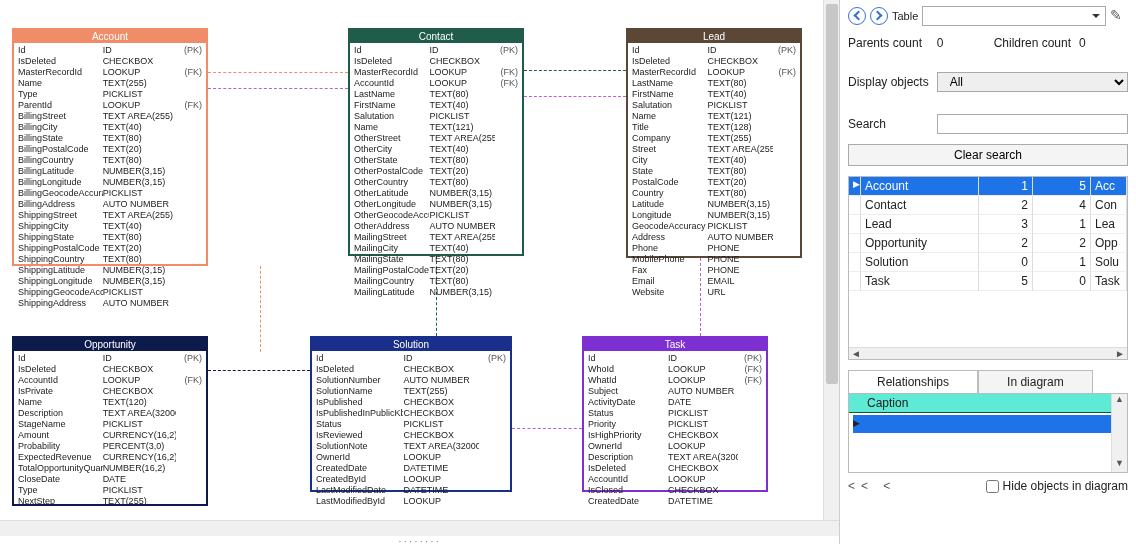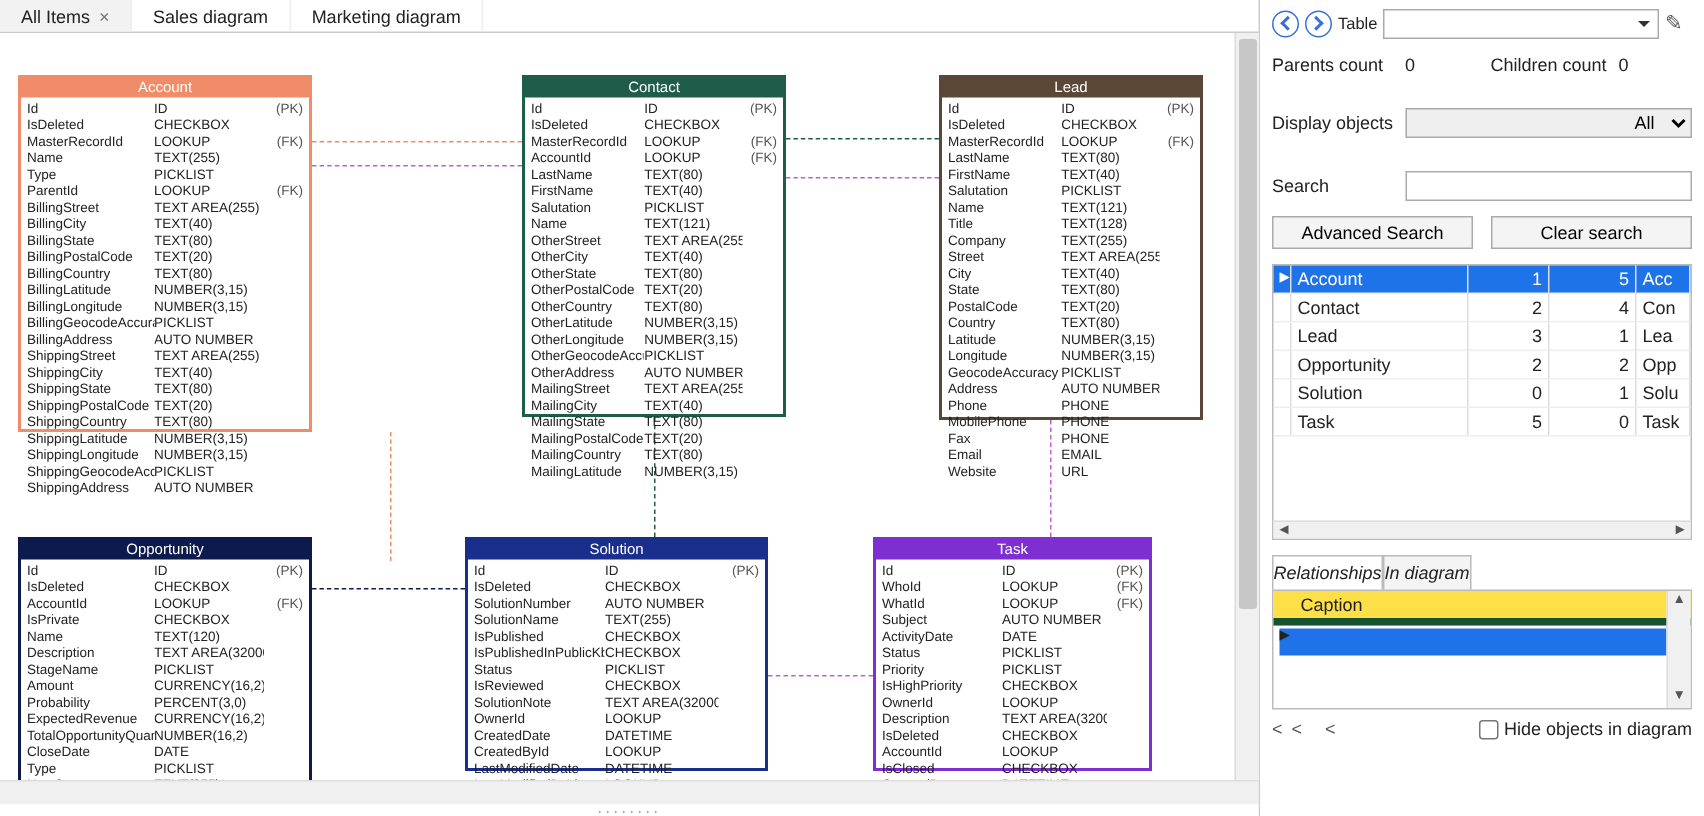--- a/index.html
+++ b/index.html
@@ -44,57 +44,52 @@
 .nav-btn::after { content: ""; position: absolute; top: 4px; width: 5px; height: 5px; border-left: 2px solid #3a6fd8; border-bottom: 2px solid #3a6fd8; }
 .nav-btn.back::after { left: 6px; transform: rotate(45deg); }
 .nav-btn.fwd::after { right: 6px; transform: rotate(-135deg); }
 .drop { flex: 1; height: 20px; border: 1px solid #aaa; background: #fff; position: relative; }
 .drop::after { content: ""; position: absolute; right: 5px; top: 7px; border: 4px solid transparent; border-top-color: #333; }
 .pencil { width: 18px; height: 18px; position: relative; }
 .pencil::before { content: "✎"; font-size: 14px; color: #555; }
 
 .form { padding: 4px 8px; display: grid; grid-template-columns: auto 1fr auto 1fr; gap: 22px 8px; align-items: center; font-size: 12px; }
 .form .full { grid-column: 2 / span 3; }
-.form select, .form input[type=text] { height: 20px; border: 1px solid #aaa; width: 100%; font-size: 12px; padding: 0 8px; text-align: right; }
+.form select, .form input[type=text] { height: 20px; border: 1px solid #aaa; width: 100%; font-size: 12px; padding: 0 8px; }
 .btnrow { display: flex; gap: 12px; padding: 6px 8px; justify-content: space-around; }
 .btnrow button { flex: 1; height: 22px; border: 1px solid #aaa; background: #f4f4f4; font-size: 12px; }
 
 .grid { margin: 4px 8px; border: 1px solid #bbb; font-size: 12px; }
 .grid-head, .grid-row { display: grid; grid-template-columns: 12px 1fr 54px 58px 36px; }
 .grid-head { background: #f4f4f4; }
 .grid-head > div, .grid-row > div { padding: 2px 4px; border-right: 1px solid #ddd; border-bottom: 1px solid #eee; overflow: hidden; white-space: nowrap; }
 .grid-row.selected { background: #1e73e8; color: #fff; }
 .grid-row .num { text-align: right; }
 .grid-row .arrow { color: #333; font-size: 9px; text-align: center; }
 .grid-row.selected .arrow { color: #fff; }
 .grid-scroll { display: flex; justify-content: space-between; padding: 0 2px; background: #f0f0f0; border-top: 1px solid #ddd; font-size: 10px; color: #555; }
 
 .reltabs { display: flex; font-size: 12px; margin: 6px 8px 0 8px; }
-.reltabs .rt { padding: 4px 0; border: 1px solid #bbb; border-bottom: none; background: #f4f4f4; font-style: italic; }
+.reltabs .rt { padding: 4px 28px; border: 1px solid #bbb; border-bottom: none; background: #f4f4f4; }
 .reltabs .rt.active { background: #fff; }
 .relgrid { margin: 0 8px; border: 1px solid #bbb; height: 80px; position: relative; font-size: 12px; }
-.relgrid .rh { background: #fde047; padding: 2px 18px; border-bottom: 5px solid #14532d; }
+.relgrid .rh { background: #5eead4; padding: 2px 18px; border-bottom: 1px solid #14532d; }
 .relgrid .rsel { background: #1e73e8; height: 18px; margin: 2px 16px 0 4px; }
 .relgrid .rscroll { position: absolute; right: 0; top: 0; width: 16px; bottom: 0; background: #f0f0f0; border-left: 1px solid #ddd; }
 .relgrid .rscroll .up, .relgrid .rscroll .dn { height: 14px; text-align: center; font-size: 9px; color: #555; }
 .relgrid .rarrow { position: absolute; left: 4px; top: 24px; font-size: 9px; }
 
 .footer { display: flex; align-items: center; justify-content: space-between; padding: 6px 8px; font-size: 12px; }
 .footer .pager { letter-spacing: 6px; color: #555; }
 .footer label { display: flex; align-items: center; gap: 4px; }
 </style>
 </head>
 <body>
 
 <div class="left">
-  <div class="tabs" id="diagram-tabs">
-      <div class="tab active">All Items<span class="x">×</span></div>
-      <div class="tab">Sales diagram</div>
-      <div class="tab">Marketing diagram</div>
-    </div>
   <div class="canvas">
     <div class="canvas-inner" id="canvas-inner">
 
       <div class="conn h" style="left:208px; top:72px; width:140px; border-color:#f08d68;"></div>
       <div class="conn h" style="left:208px; top:88px; width:140px; border-color:#bd5fd1;"></div>
       <div class="conn h" style="left:524px; top:70px; width:102px; border-color:#1f5c4a;"></div>
       <div class="conn h" style="left:524px; top:96px; width:102px; border-color:#bd5fd1;"></div>
       <div class="conn v" style="left:260px; top:266px; height:86px; border-color:#f08d68;"></div>
       <div class="conn v" style="left:436px; top:256px; height:80px; border-color:#1f5c4a;"></div>
       <div class="conn v" style="left:700px; top:258px; height:78px; border-color:#bd5fd1;"></div>
@@ -718,21 +713,20 @@
     <span>Display objects</span>
     <select class="full">
       <option>All</option>
     </select>
 
     <span>Search</span>
     <input type="text" class="full" style="">
   </div>
 
   <div class="btnrow">
-    <button>Advanced Search</button>
     <button>Clear search</button>
   </div>
 
   <div class="grid">
     <div id="grid-body">
         <div class="grid-row selected">
           <div class="arrow">▶</div>
           <div>Account</div>
           <div class="num">1</div>
           <div class="num">5</div>

